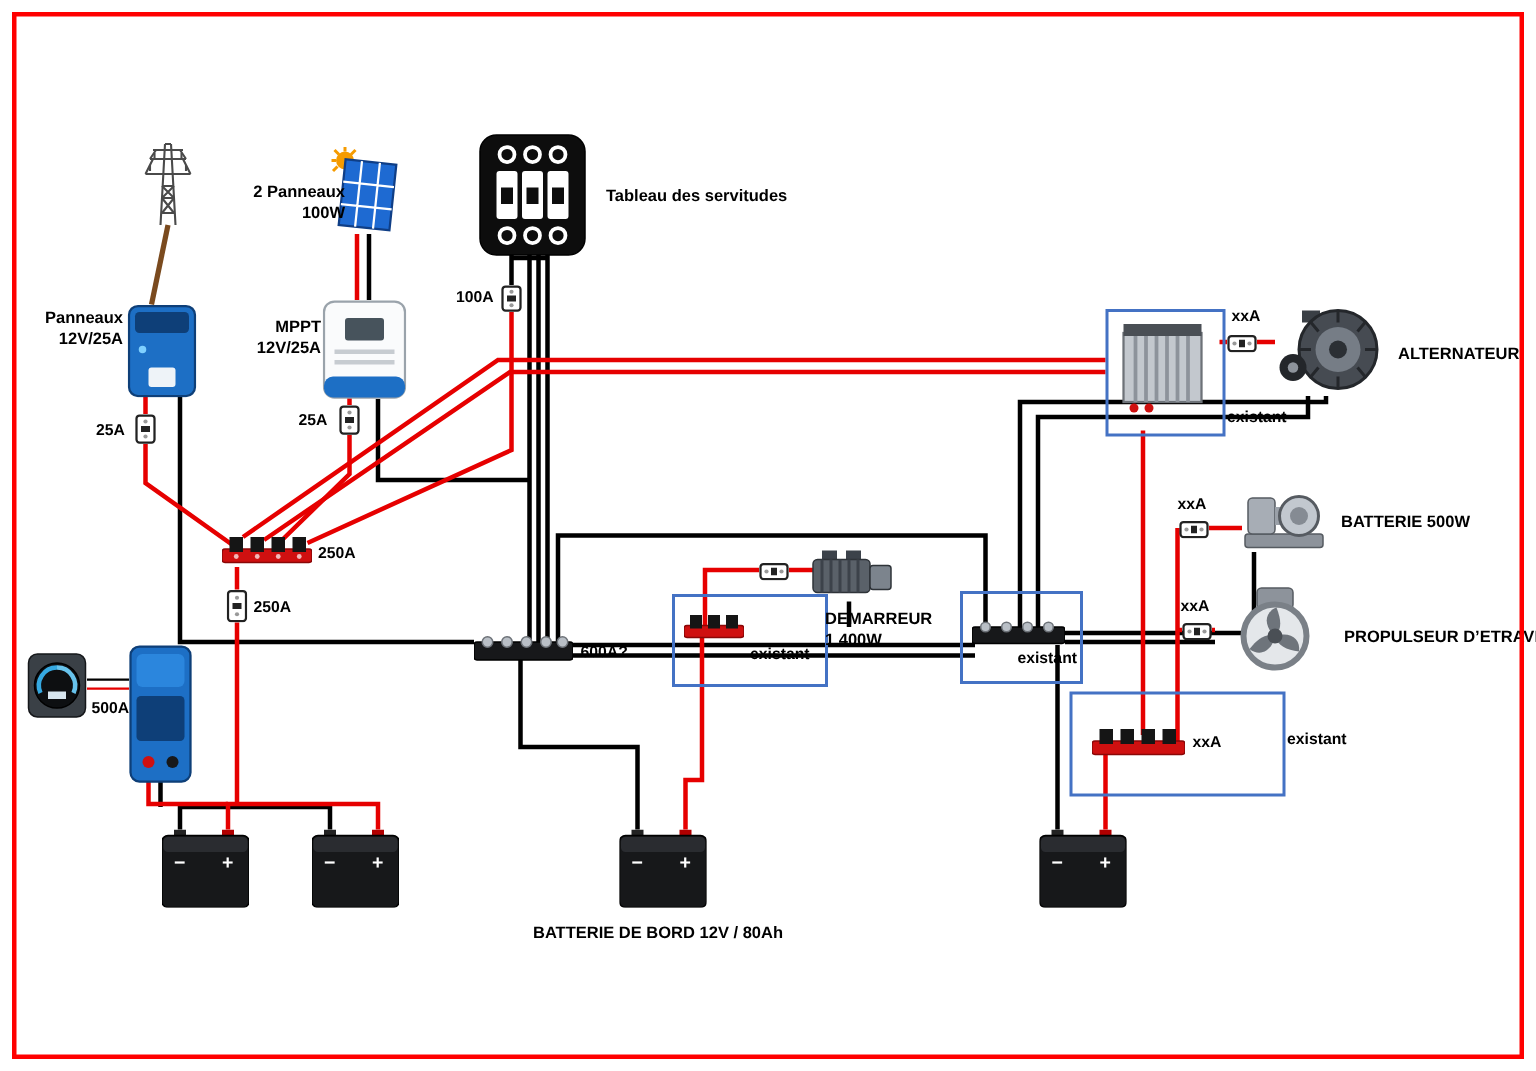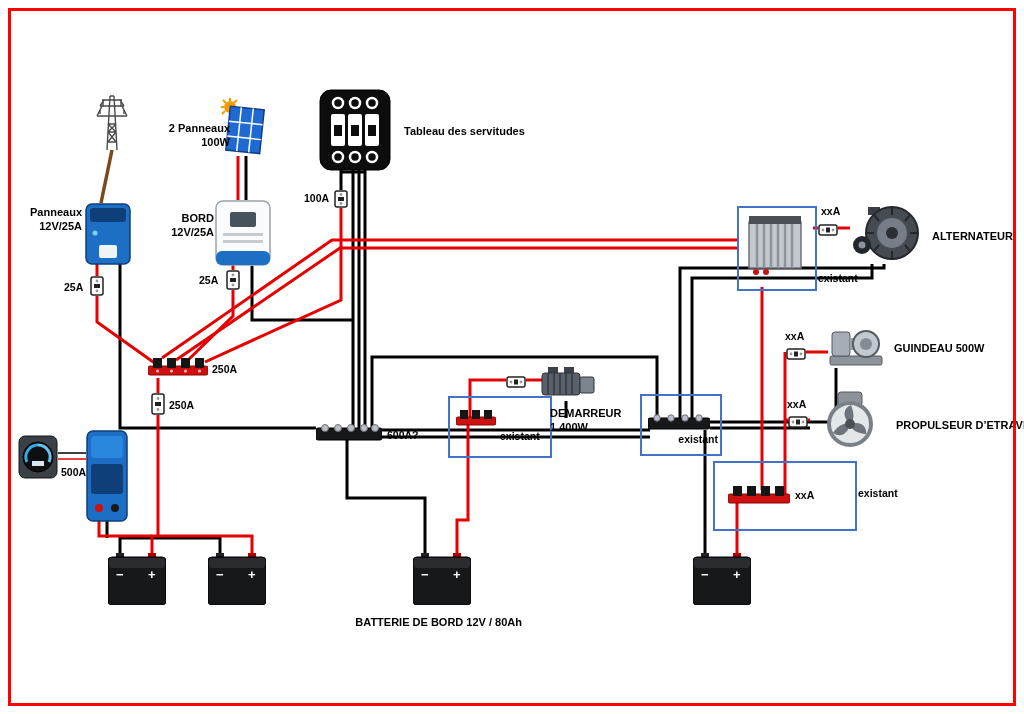--- a/index.html
+++ b/index.html
@@ -379,39 +379,39 @@
   <div class="lbl center" style="left:158px;top:122px;width:72px;">
     <div>2 Panneaux</div>
     <div>100W</div>
   </div>
   <div class="lbl" style="left:404px;top:125px;text-align:right;">Tableau des servitudes</div>
   <div class="lbl center" style="left:24px;top:206px;width:58px;">
     <div>Panneaux</div>
     <div>12V/25A</div>
   </div>
   <div class="lbl center" style="left:164px;top:212px;width:50px;">
-    <div>BORD</div>
+    <div>MPPT</div>
     <div>12V/25A</div>
   </div>
   <div class="lbl lbl-sm" style="left:304px;top:192px;">100A</div>
   <div class="lbl lbl-sm" style="left:64px;top:281px;">25A</div>
   <div class="lbl lbl-sm" style="left:199px;top:274px;">25A</div>
   <div class="lbl lbl-sm" style="left:212px;top:363px;">250A</div>
   <div class="lbl lbl-sm" style="left:169px;top:399px;">250A</div>
   <div class="lbl lbl-sm" style="left:61px;top:466px;">500A</div>
   <div class="lbl lbl-sm" style="left:387px;top:429px;">600A?</div>
   <div class="lbl lbl-sm" style="left:821px;top:205px;">xxA</div>
   <div class="lbl lbl-sm" style="left:785px;top:330px;">xxA</div>
   <div class="lbl lbl-sm" style="left:787px;top:398px;">xxA</div>
   <div class="lbl lbl-sm" style="left:795px;top:489px;">xxA</div>
   <div class="lbl lbl-sm" style="left:818px;top:272px;">existant</div>
   <div class="lbl lbl-sm" style="left:500px;top:430px;">existant</div>
   <div class="lbl lbl-sm center" style="left:640px;top:433px;width:78px;">existant</div>
   <div class="lbl lbl-sm" style="left:858px;top:487px;">existant</div>
   <div class="lbl" style="left:932px;top:230px;">ALTERNATEUR</div>
-  <div class="lbl" style="left:894px;top:342px;">GUINDEAU 500W</div>
+  <div class="lbl" style="left:894px;top:342px;">BATTERIE 500W</div>
   <div class="lbl" style="left:896px;top:419px;">PROPULSEUR D’ETRAVE</div>
   <div class="lbl" style="left:550px;top:407px;">
     <div>DEMARREUR</div>
     <div>1 400W</div>
   </div>
   <div class="lbl center" style="left:322px;top:616px;width:200px;">BATTERIE DE BORD 12V / 80Ah</div>
 </div>
 
 </body></html>

